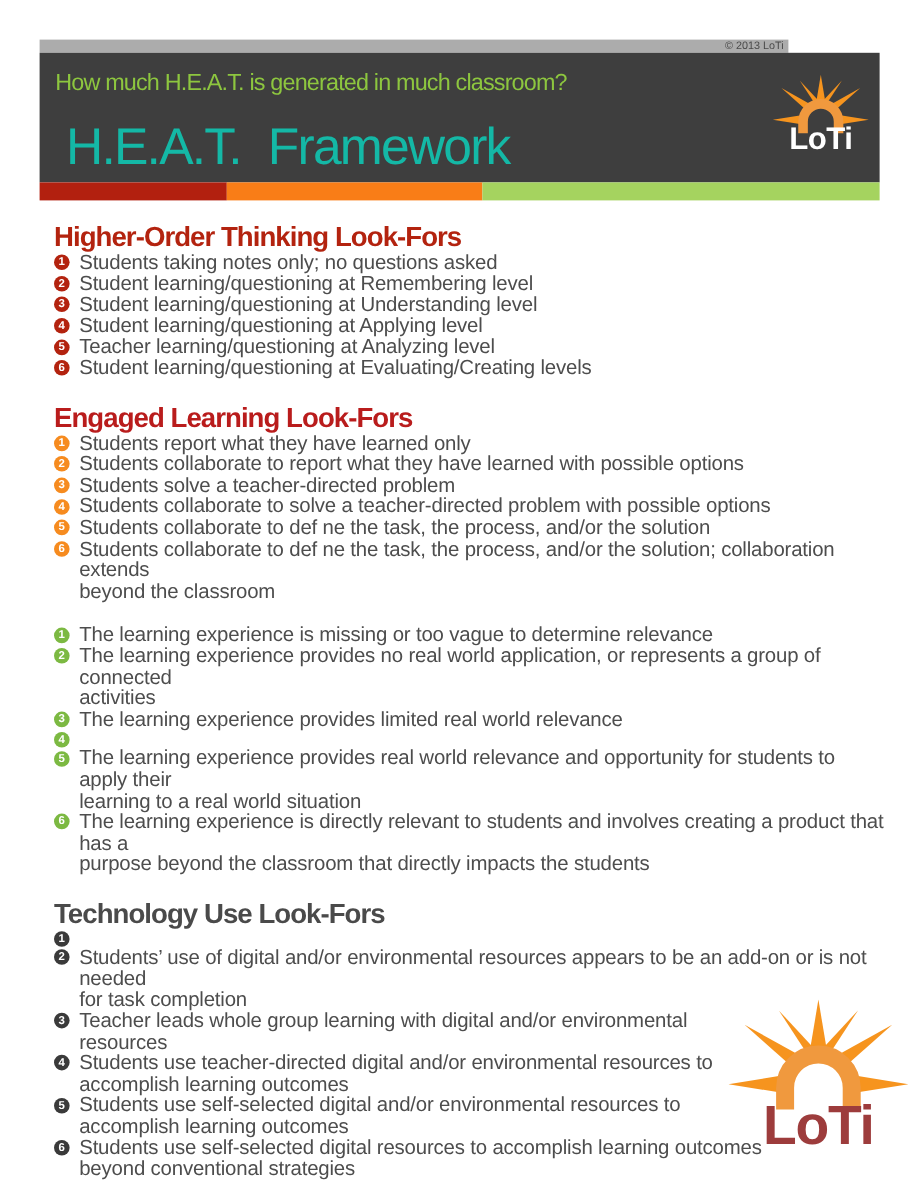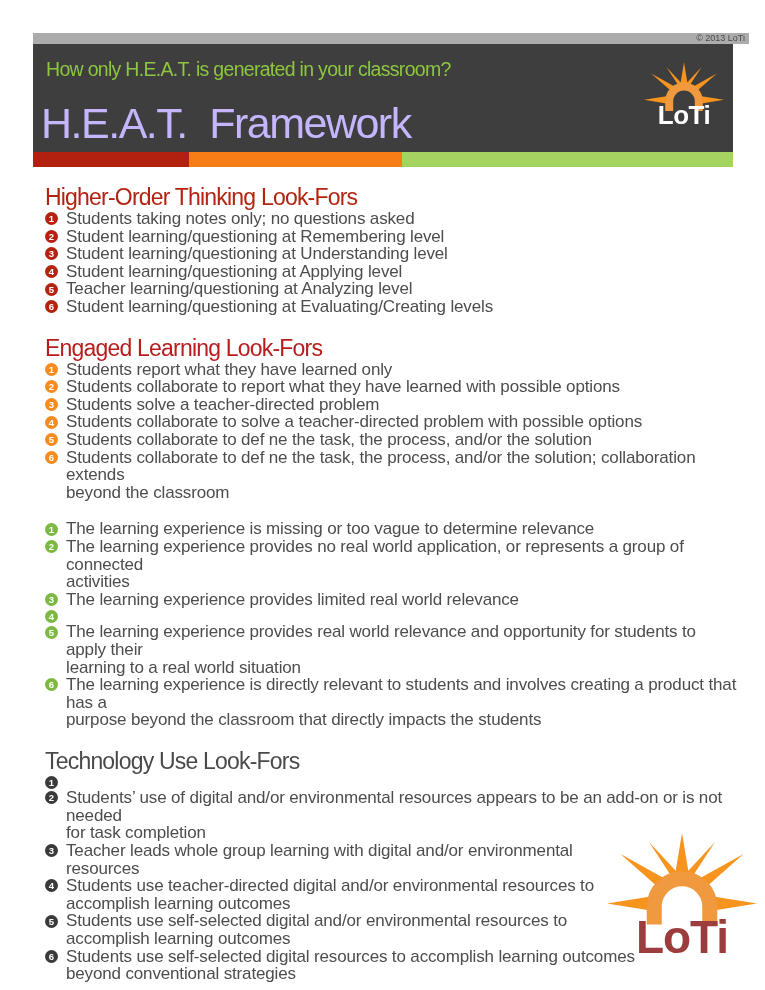--- a/index.html
+++ b/index.html
@@ -1,37 +1,37 @@
 <!DOCTYPE html>
 <html><head>
 <meta charset="utf-8">
 <style>
   html,body{margin:0;padding:0;}
   body{
     width:765px;height:990px;background:#ffffff;position:relative;overflow:hidden;
     font-family:"Liberation Sans", sans-serif;
   }
   
-  .topbar{position:absolute;left:33px;top:33px;width:716px;height:11px;background:#acacac;}
+  .topbar{position:absolute;left:33px;top:33px;width:624px;height:11px;background:#acacac;}
   .copyright{position:absolute;right:4px;top:0px;font-size:9px;line-height:11px;color:#4a4a4a;white-space:nowrap;}
   .header{position:absolute;left:33px;top:44px;width:700px;height:108px;background:#3e3e3e;}
   .subtitle{position:absolute;left:13px;top:14px;font-size:19.5px;letter-spacing:-0.7px;color:#8dc63f;white-space:nowrap;}
-  .title{position:absolute;left:8px;bottom:4px;font-size:43px;letter-spacing:-1.5px;word-spacing:12px;color:#c4b5fd;white-space:nowrap;}
+  .title{position:absolute;left:22px;bottom:4px;font-size:43px;letter-spacing:-1.5px;word-spacing:12px;color:#14b8a6;white-space:nowrap;}
   .header-logo{position:absolute;right:5px;top:18px;width:88px;text-align:center;}
   .header-logo .logo-text{display:block;margin-top:-12px;font-size:26px;font-weight:bold;color:#ffffff;letter-spacing:-0.5px;}
   
   .stripe{position:absolute;left:33px;top:152px;width:700px;height:15px;display:flex;}
   .seg-red{width:156px;background:#b2200f;}
   .seg-orange{width:213px;background:#f97d17;}
   .seg-green{flex:1;background:#a5d35f;}
   
   .content{position:absolute;left:45px;top:167px;width:692px;}
   .section{margin-top:19px;}
   .section:first-child{margin-top:17px;}
-  .section-title{margin:0;font-size:23px;font-weight:normal;letter-spacing:-0.8px;line-height:26px;white-space:nowrap;}
+  .section-title{margin:0;font-size:23px;font-weight:bold;letter-spacing:-0.8px;line-height:26px;white-space:nowrap;}
   .item{display:flex;align-items:flex-start;margin:0;}
   .num{flex:0 0 13px;width:13px;height:13px;border-radius:50%;margin-top:2.2px;
        color:#fff;font-size:9.5px;font-weight:bold;line-height:13.5px;text-align:center;}
   .text{margin-left:8px;font-size:17px;line-height:17.6px;letter-spacing:-0.15px;color:#4d4d4d;white-space:pre-line;}
   .theme-red .section-title{color:#b3230f;}    .theme-red .num{background:#b3230f;}
   .theme-orange .section-title{color:#b91c1c;} .theme-orange .num{background:#f68b1f;}
   .theme-green .section-title{color:#7cb942;}  .theme-green .num{background:#7cb942;}
   .theme-dark .section-title{color:#4a4a4a;}   .theme-dark .num{background:#3a3a3a;}
   
   .footer-logo{position:absolute;left:599px;top:833px;width:166px;text-align:center;}
@@ -39,21 +39,21 @@
   .sun{display:block;margin:0 auto;}
 </style>
 </head>
 <body>
 
 <div class="topbar">
   <span class="copyright">© 2013 LoTi</span>
 </div>
 
 <div class="header">
-  <div class="subtitle">How only H.E.A.T. is generated in your classroom?</div>
+  <div class="subtitle">How much H.E.A.T. is generated in much classroom?</div>
   <div class="title">H.E.A.T. Framework</div>
   <div class="header-logo">
     <svg class="sun" width="80" height="50" viewBox="0 0 100 62">
       <g fill="#f6941e">
         <polygon points="50,0 45,30 55,30"></polygon>
         <polygon points="28,6 43,29 47.5,27"></polygon>
         <polygon points="9,14 35,37 40.5,31.5"></polygon>
         <polygon points="0,47 28,42.5 28,51.5"></polygon>
         <polygon points="72,6 57,29 52.5,27"></polygon>
         <polygon points="91,14 65,37 59.5,31.5"></polygon>

